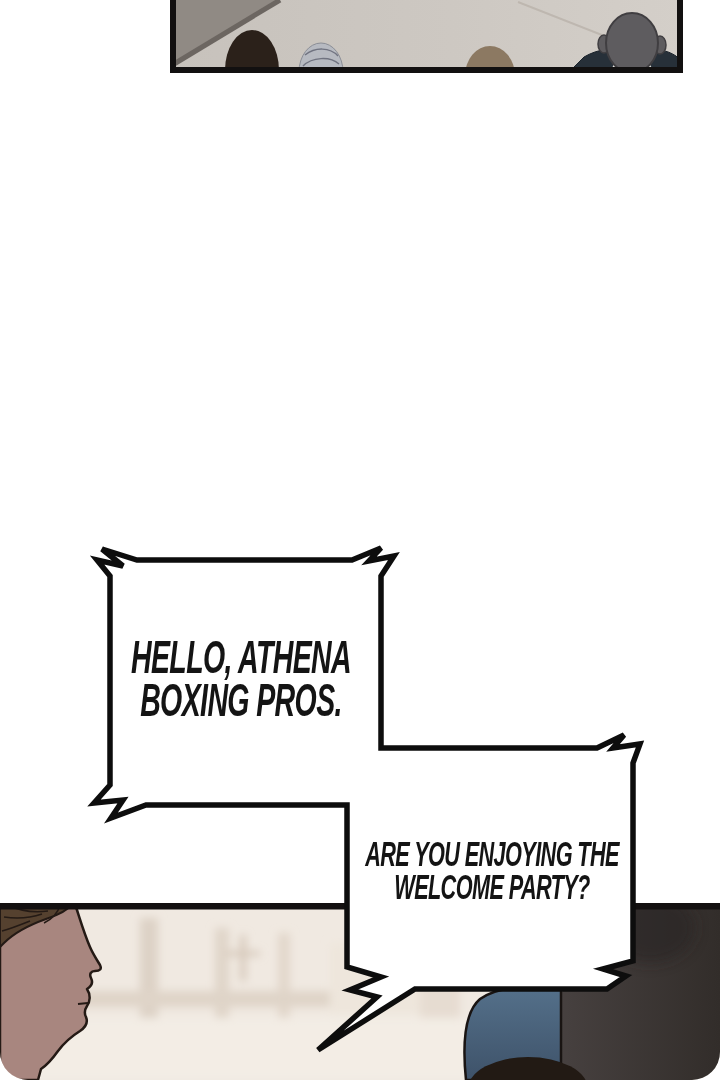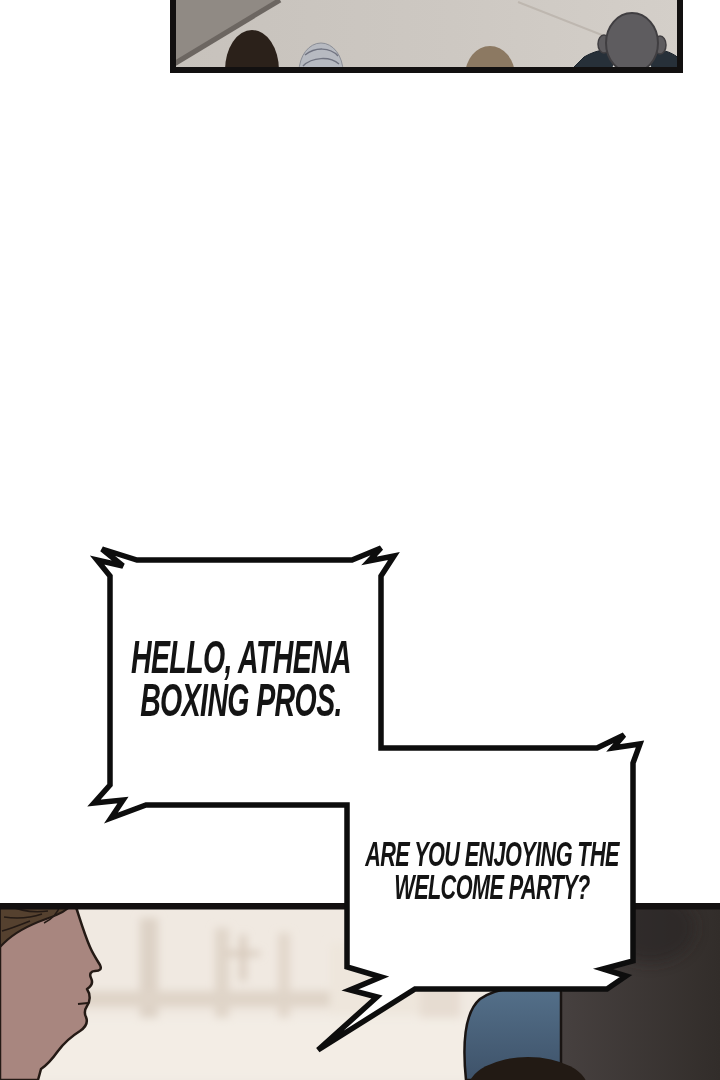--- a/index.html
+++ b/index.html
@@ -1,18 +1,18 @@
 <!DOCTYPE html>
 <html><head>
 <meta charset="utf-8">
 <style>
   html,body{margin:0;padding:0;background:#ffffff;}
   .page{
     position:relative;width:720px;height:1080px;overflow:hidden;
-    background:#ffffff;font-family:"Liberation Sans",sans-serif;
+    background:#ffffff;font-family:"Liberation Sans",sans-serif;border-radius:28px;
   }
   .panel{position:absolute;}
   .panel svg{display:block;}
   .bubble-layer{position:absolute;left:0;top:0;width:720px;height:1080px;}
   .bubble-line{
     position:absolute;
     white-space:nowrap;
     line-height:1;
     font-weight:bold;
     font-style:italic;

